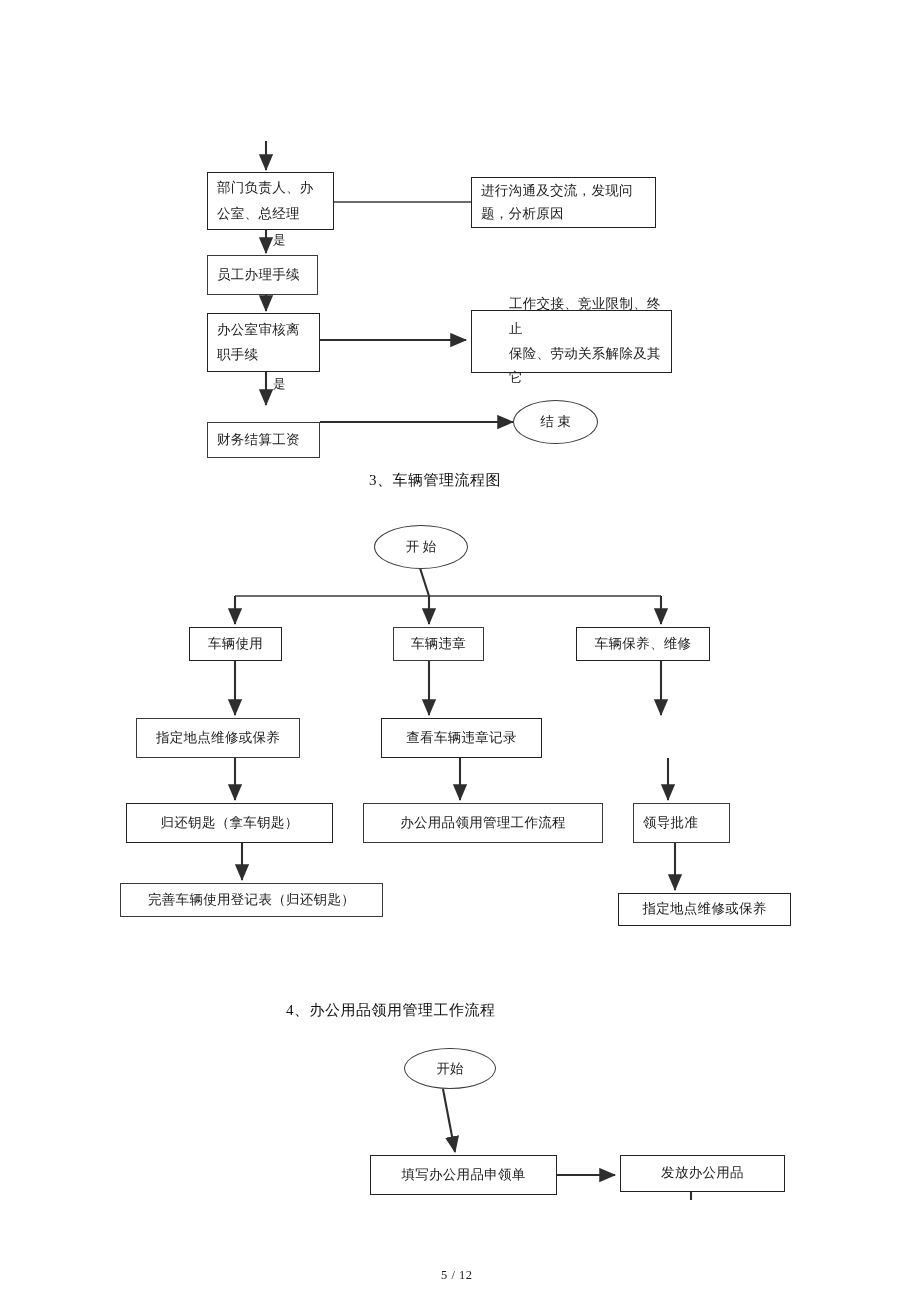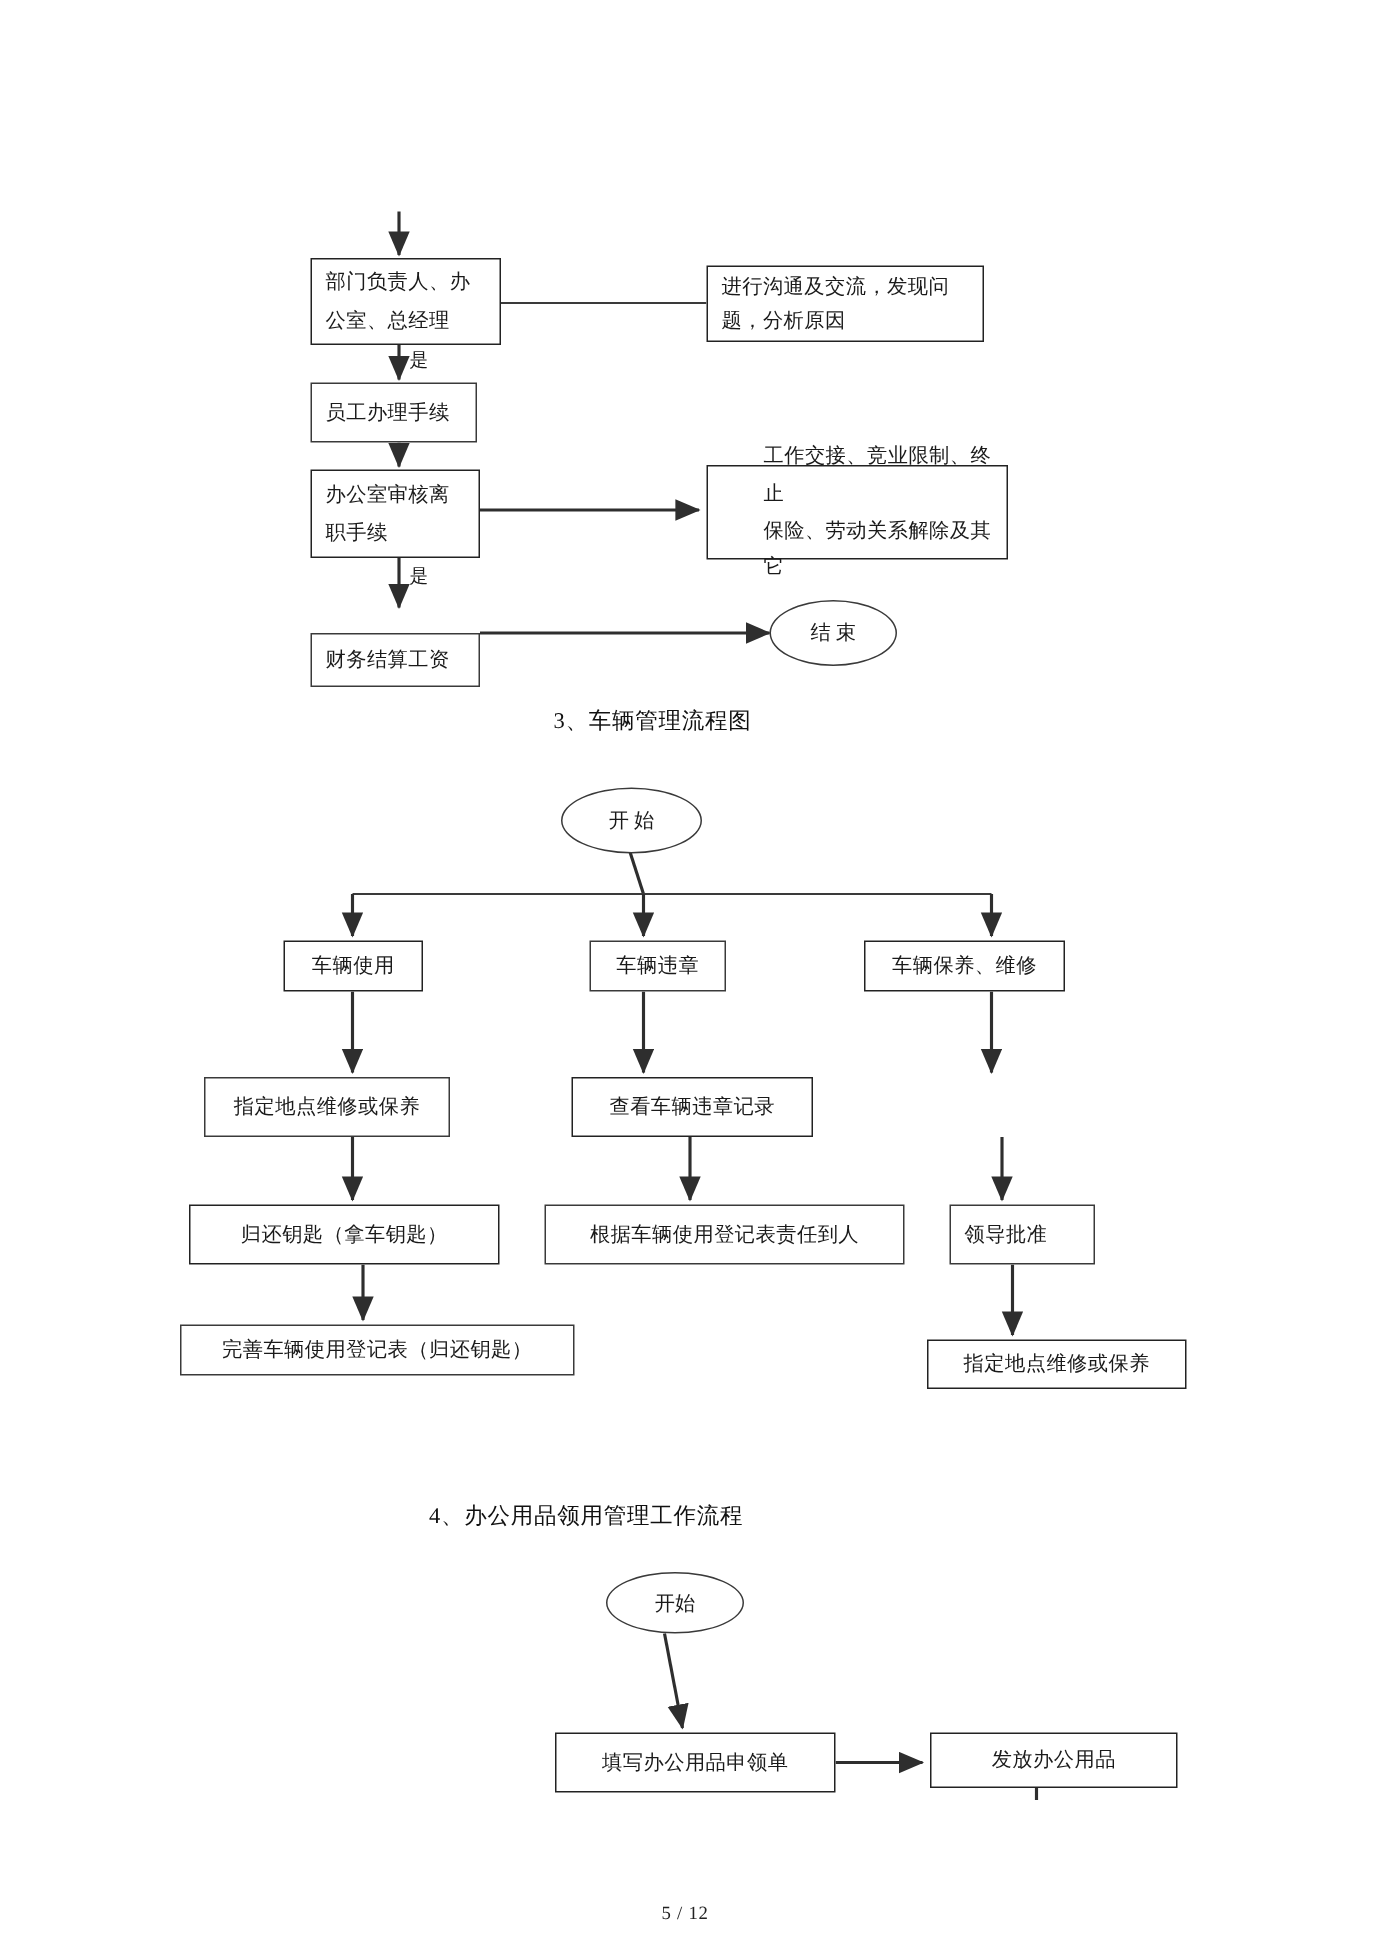--- a/index.html
+++ b/index.html
@@ -172,21 +172,21 @@
     <span class="txt">完善车辆使用登记表（归还钥匙）</span>
   </div>
 
   <div class="node center" style="left:393px; top:627px; width:91px; height:34px;">
     <span class="txt">车辆违章</span>
   </div>
   <div class="node bold center" style="left:381px; top:718px; width:161px; height:40px;">
     <span class="txt">查看车辆违章记录</span>
   </div>
   <div class="node center" style="left:363px; top:803px; width:240px; height:40px;">
-    <span class="txt">根据车辆使用登记表责任到人</span>
+    <span class="txt">办公用品领用管理工作流程</span>
   </div>
 
   <div class="node bold center" style="left:576px; top:627px; width:134px; height:34px;">
     <span class="txt">车辆保养、维修</span>
   </div>
   <div class="node" style="left:633px; top:803px; width:97px; height:40px;">
     <span class="txt">领导批准</span>
   </div>
   <div class="node bold center" style="left:618px; top:893px; width:173px; height:33px;">
     <span class="txt">指定地点维修或保养</span>

